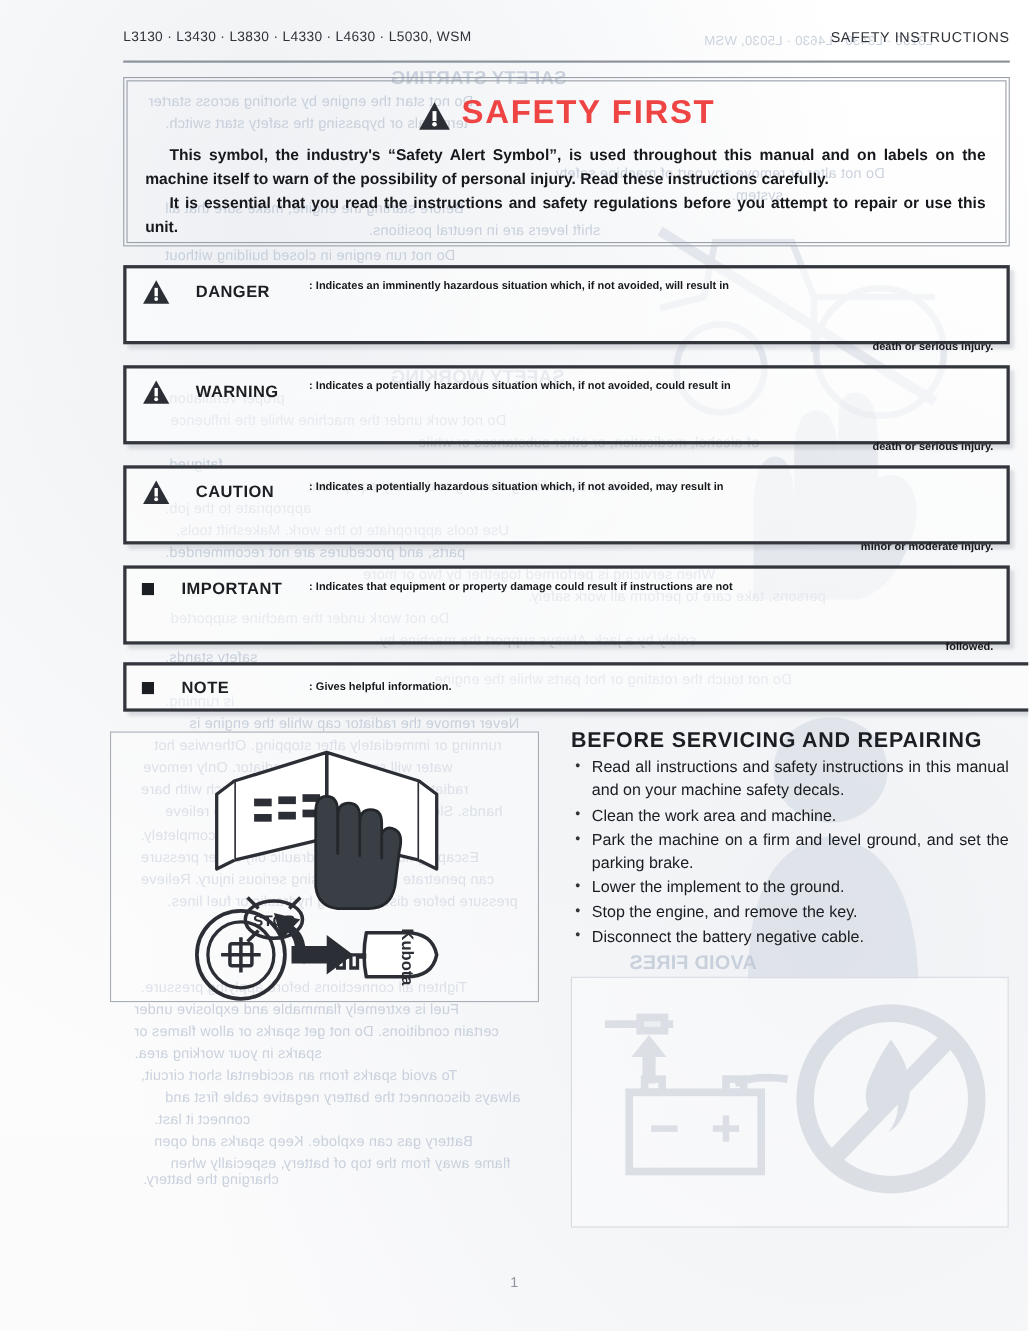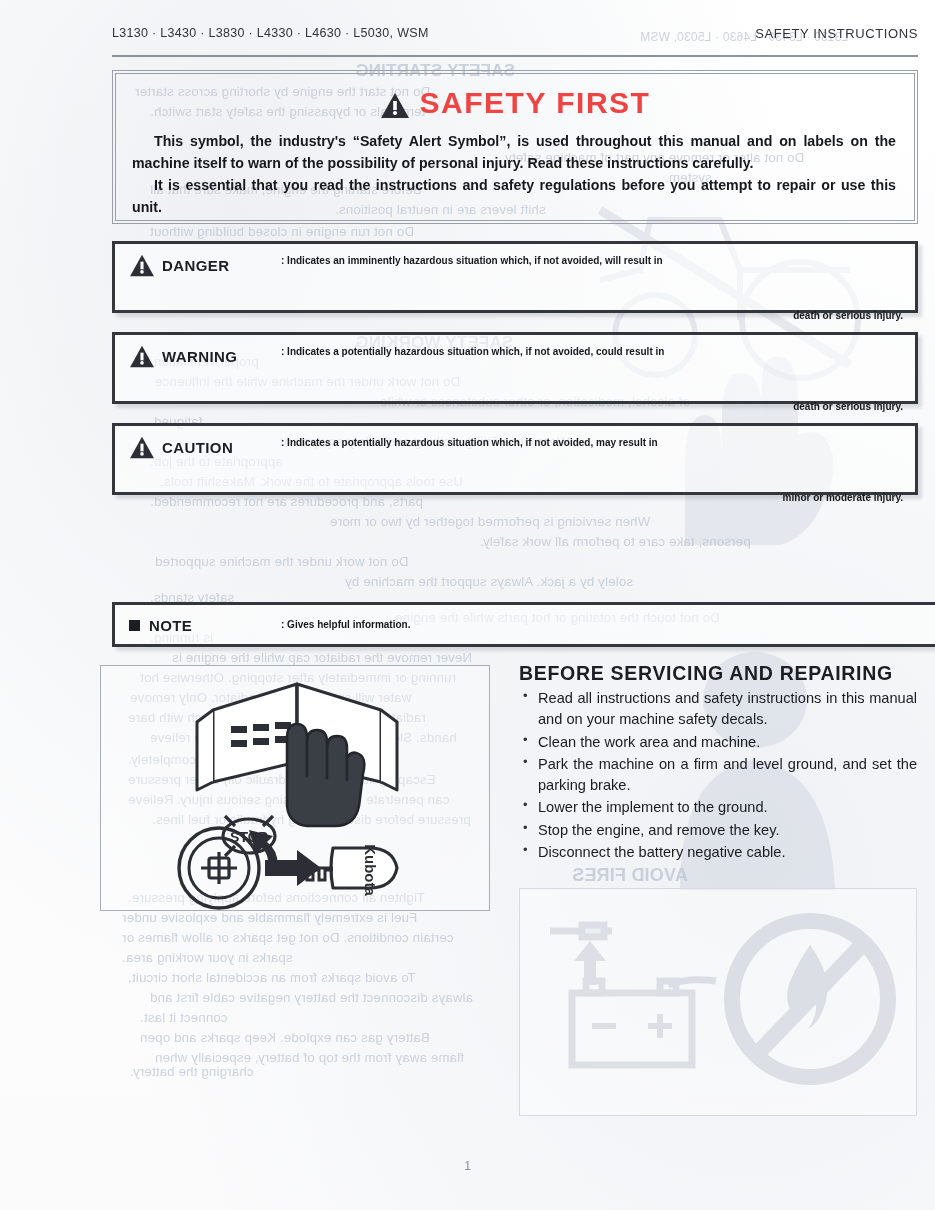--- a/index.html
+++ b/index.html
@@ -114,21 +114,21 @@
   .alert {
     border: 3px solid #33373d;
     padding: 9px 12px 9px 14px;
     display: flex;
     align-items: flex-start;
   }
   .alert-label {
     flex: 0 0 auto;
     display: flex;
     align-items: center;
-    gap: 7px;
+    gap: 23px;
     width: 150px;
     padding-top: 1px;
   }
   .alert-label .lbl {
     font-size: 15px;
     font-weight: bold;
     color: #1b1e22;
     letter-spacing: .4px;
   }
   .alert-text {
@@ -376,20 +376,32 @@
         </span>
         <span class="lbl">CAUTION</span>
       </div>
       <div class="alert-text">
         <span>: Indicates a potentially hazardous situation which, if not avoided, may result in</span>
         <span class="l2">minor or moderate injury.</span>
       </div>
     </div>
   </div>
 
+  <div id="important-box" class="box shadow">
+    <div class="alert" style="height:100%; box-sizing:border-box; background:rgba(255,255,255,.55);">
+      <div class="alert-label">
+        <span class="sq"></span>
+        <span class="lbl">IMPORTANT</span>
+      </div>
+      <div class="alert-text">
+        <span>: Indicates that equipment or property damage could result if instructions are not</span>
+        <span class="l2">followed.</span>
+      </div>
+    </div>
+  </div>
 
   <div id="note-box" class="box shadow">
     <div class="alert" style="height:100%; box-sizing:border-box; background:rgba(255,255,255,.55); align-items:center;">
       <div class="alert-label">
         <span class="sq"></span>
         <span class="lbl">NOTE</span>
       </div>
       <div class="alert-text">
         <span>: Gives helpful information.</span>
       </div>

